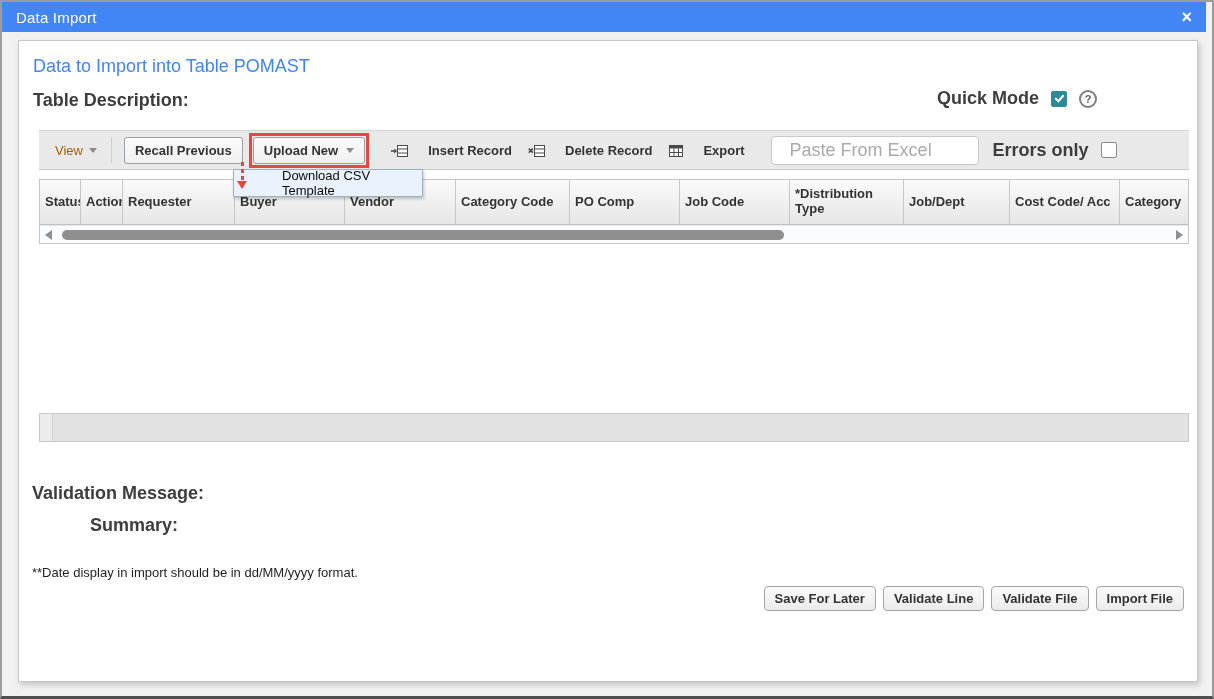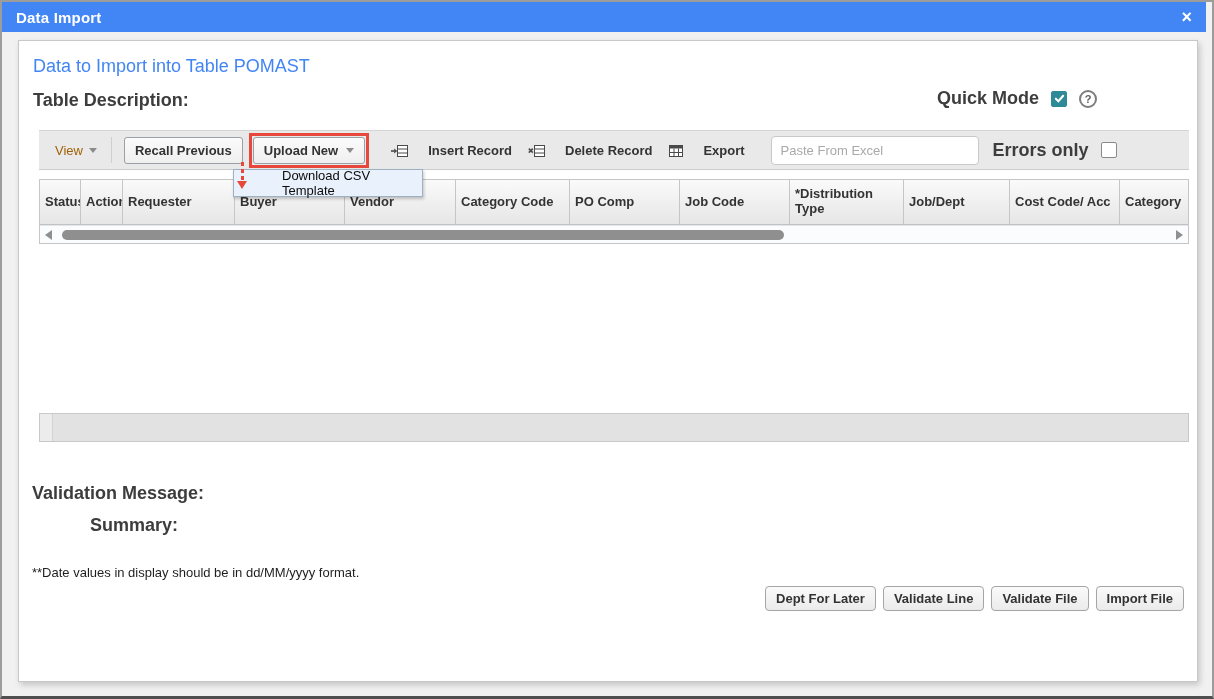--- a/index.html
+++ b/index.html
@@ -11,21 +11,21 @@
     background:#f1f1f1;
     border:2px solid #9c9c9c; border-bottom:3px solid #4f4f4f;
   }
 
   
   .titlebar{
     position:absolute; left:0; top:0; width:1204px; height:30px;
     background:#4285f4; color:#fff; display:flex; align-items:center;
     padding:0 14px;
   }
-  .titlebar .title{ font-size:15px; font-weight:700; letter-spacing:.2px; }
+  .titlebar .title{ font-size:15px; font-weight:400; letter-spacing:.2px; }
   .titlebar .close{ margin-left:auto; font-size:18px; font-weight:700; line-height:1; cursor:pointer; }
 
   
   .dialog{
     position:absolute; left:16px; top:38px; width:1180px; height:642px;
     background:#fff; border:1px solid #c8c8c8;
     box-shadow:2px 3px 6px rgba(0,0,0,.18);
   }
   .abs{ position:absolute; }
 
@@ -67,21 +67,21 @@
   .red-wrap{ border:3px solid #e8473c; padding:1px; margin:0 6px 0 6px; display:inline-flex; }
 
   .tool-link{
     background:none; border:none; font-family:inherit; font-size:13px; font-weight:bold; color:#333;
     display:inline-flex; align-items:flex-end; gap:19px; cursor:pointer; margin-left:16px;
   }
   .tool-link svg{ display:block; }
 
   .paste-input{
     margin-left:26px; width:208px; height:29px; border:1px solid #c9c9c9; border-radius:4px;
-    padding:0 9px; font-family:inherit; font-size:13px; color:#333; background:#fff;
+    padding:0 18px; font-family:inherit; font-size:18px; color:#333; background:#fff;
   }
   .paste-input::placeholder{ color:#a9a9a9; }
   .errors-group{ display:flex; align-items:center; gap:12px; margin-left:14px; }
 
   
   .upload-menu{
     left:202px; top:128px; width:190px; height:28px; z-index:6;
     background:#e9f1fc; border:1px solid #9fb0c2; box-shadow:1px 2px 3px rgba(0,0,0,.22);
     display:flex; align-items:center; padding-left:48px;
     font-size:13px; color:#0b0b0b; cursor:pointer;margin-left:12px;
@@ -241,23 +241,23 @@
         <span class="scroll-right"></span>
       </div>
     </div>
 
     <div class="abs grid-footer">
       <div class="edge-cell"></div>
     </div>
 
     <div class="abs lbl validation-label">Validation Message:</div>
     <div class="abs lbl summary-label">Summary:</div>
-    <div class="abs date-note">**Date values in display should be in dd/MM/yyyy format.</div>
+    <div class="abs date-note">**Date display in import should be in dd/MM/yyyy format.</div>
 
     <div class="abs btn-row">
-      <button class="action-btn">Dept For Later</button>
+      <button class="action-btn">Save For Later</button>
       <button class="action-btn">Validate Line</button>
       <button class="action-btn">Validate File</button>
       <button class="action-btn">Import File</button>
     </div>
 
   </div>
 </div>
 
 </body></html>

